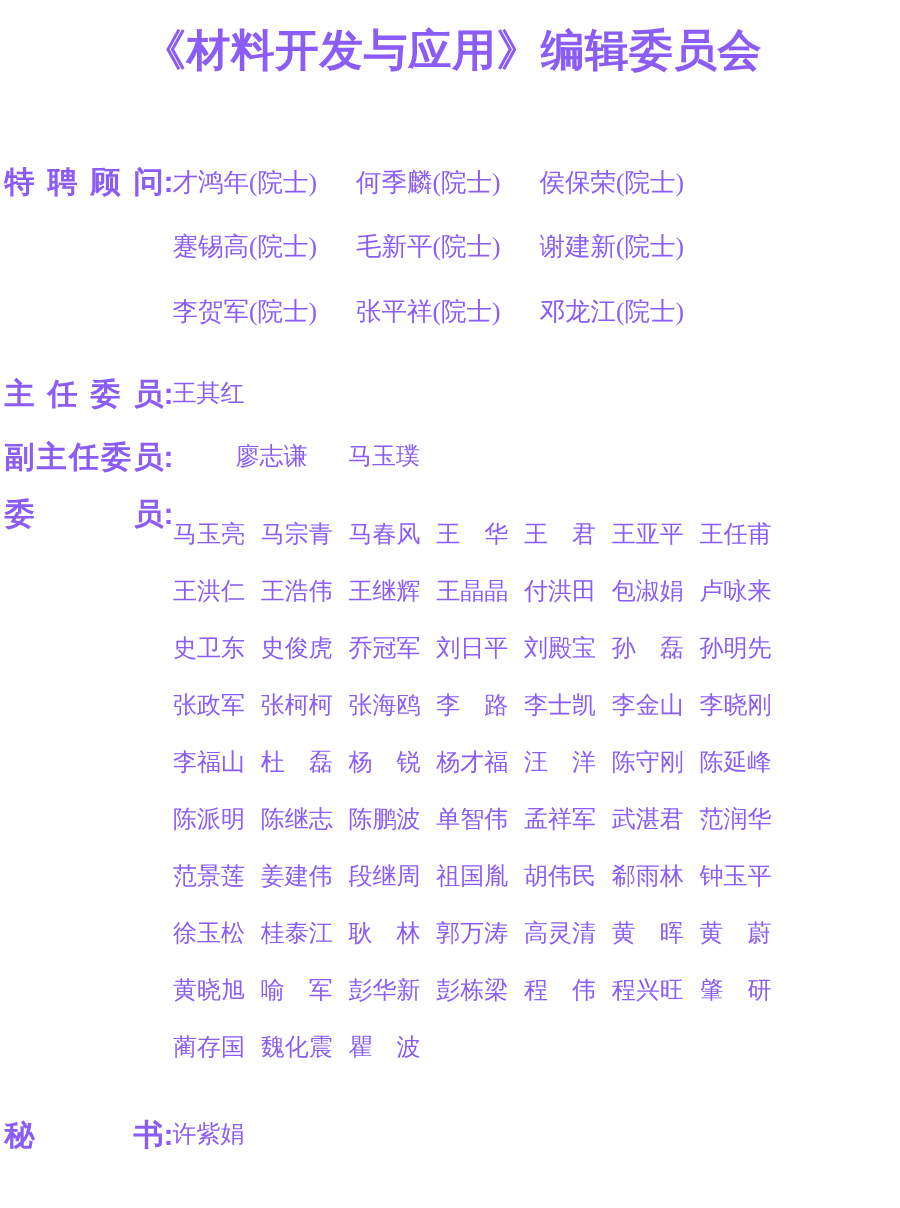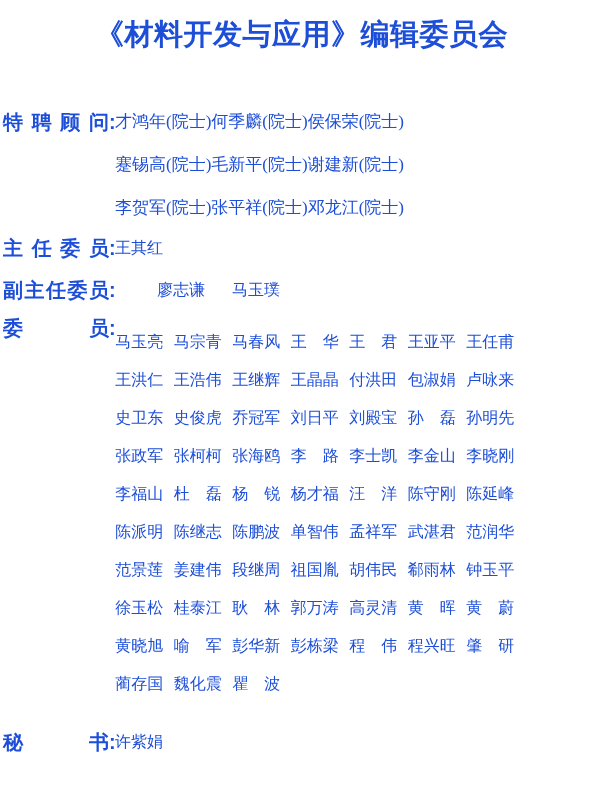--- a/index.html
+++ b/index.html
@@ -1,21 +1,21 @@
 <!DOCTYPE html>
 <html><head>
 <meta charset="utf-8">
 <style>
   html, body { margin: 0; padding: 0; background: #ffffff; }
   .page {
     position: relative;
     width: 600px;
     height: 805px;
     background: #ffffff;
-    color: #1d4ed8;
+    color: #8b5cf6;
     overflow: hidden;
     font-family: "Liberation Serif", serif;
     box-sizing: border-box;
     padding-left: 3px;
   }
   .title {
     margin: 0;
     padding-top: 14px;
     height: 40px;
     line-height: 40px;
@@ -46,24 +46,24 @@
     text-align-last: justify;
     vertical-align: top;
   }
   .colon {
     display: inline-block;
     vertical-align: top;
   }
   .content-col { flex: 1; font-size: 16px; line-height: 24px; }
 
   .section-advisors { margin-top: 56px; }
-  .advisor-row { display: flex; font-size: 17px; line-height: 24px; margin-bottom: 19px; white-space: nowrap; }
+  .advisor-row { display: flex; gap: 26px; font-size: 17px; line-height: 24px; margin-bottom: 19px; white-space: nowrap; }
   .advisor-row:last-child { margin-bottom: 16px; }
 
-  .section-chairman { margin-top: 0; align-items: flex-end; }
+  .section-chairman { margin-top: 15px; align-items: flex-end; }
   .section-vice { margin-top: 18px; gap: 42px; }
   .vice-names { display: flex; gap: 27px; white-space: nowrap; }
 
   .section-members { margin-top: 14px; }
   .members-note { line-height: 24px; }
   .member-rows { margin-top: 14px; }
   .member-row { display: flex; gap: 10px; line-height: 24px; margin-bottom: 14px; white-space: nowrap; text-align: center; }
   .member-name { display: inline-block; width: 48.5px; flex-shrink: 0; white-space: pre; }
 
   .section-secretary { margin-top: 20px; }

